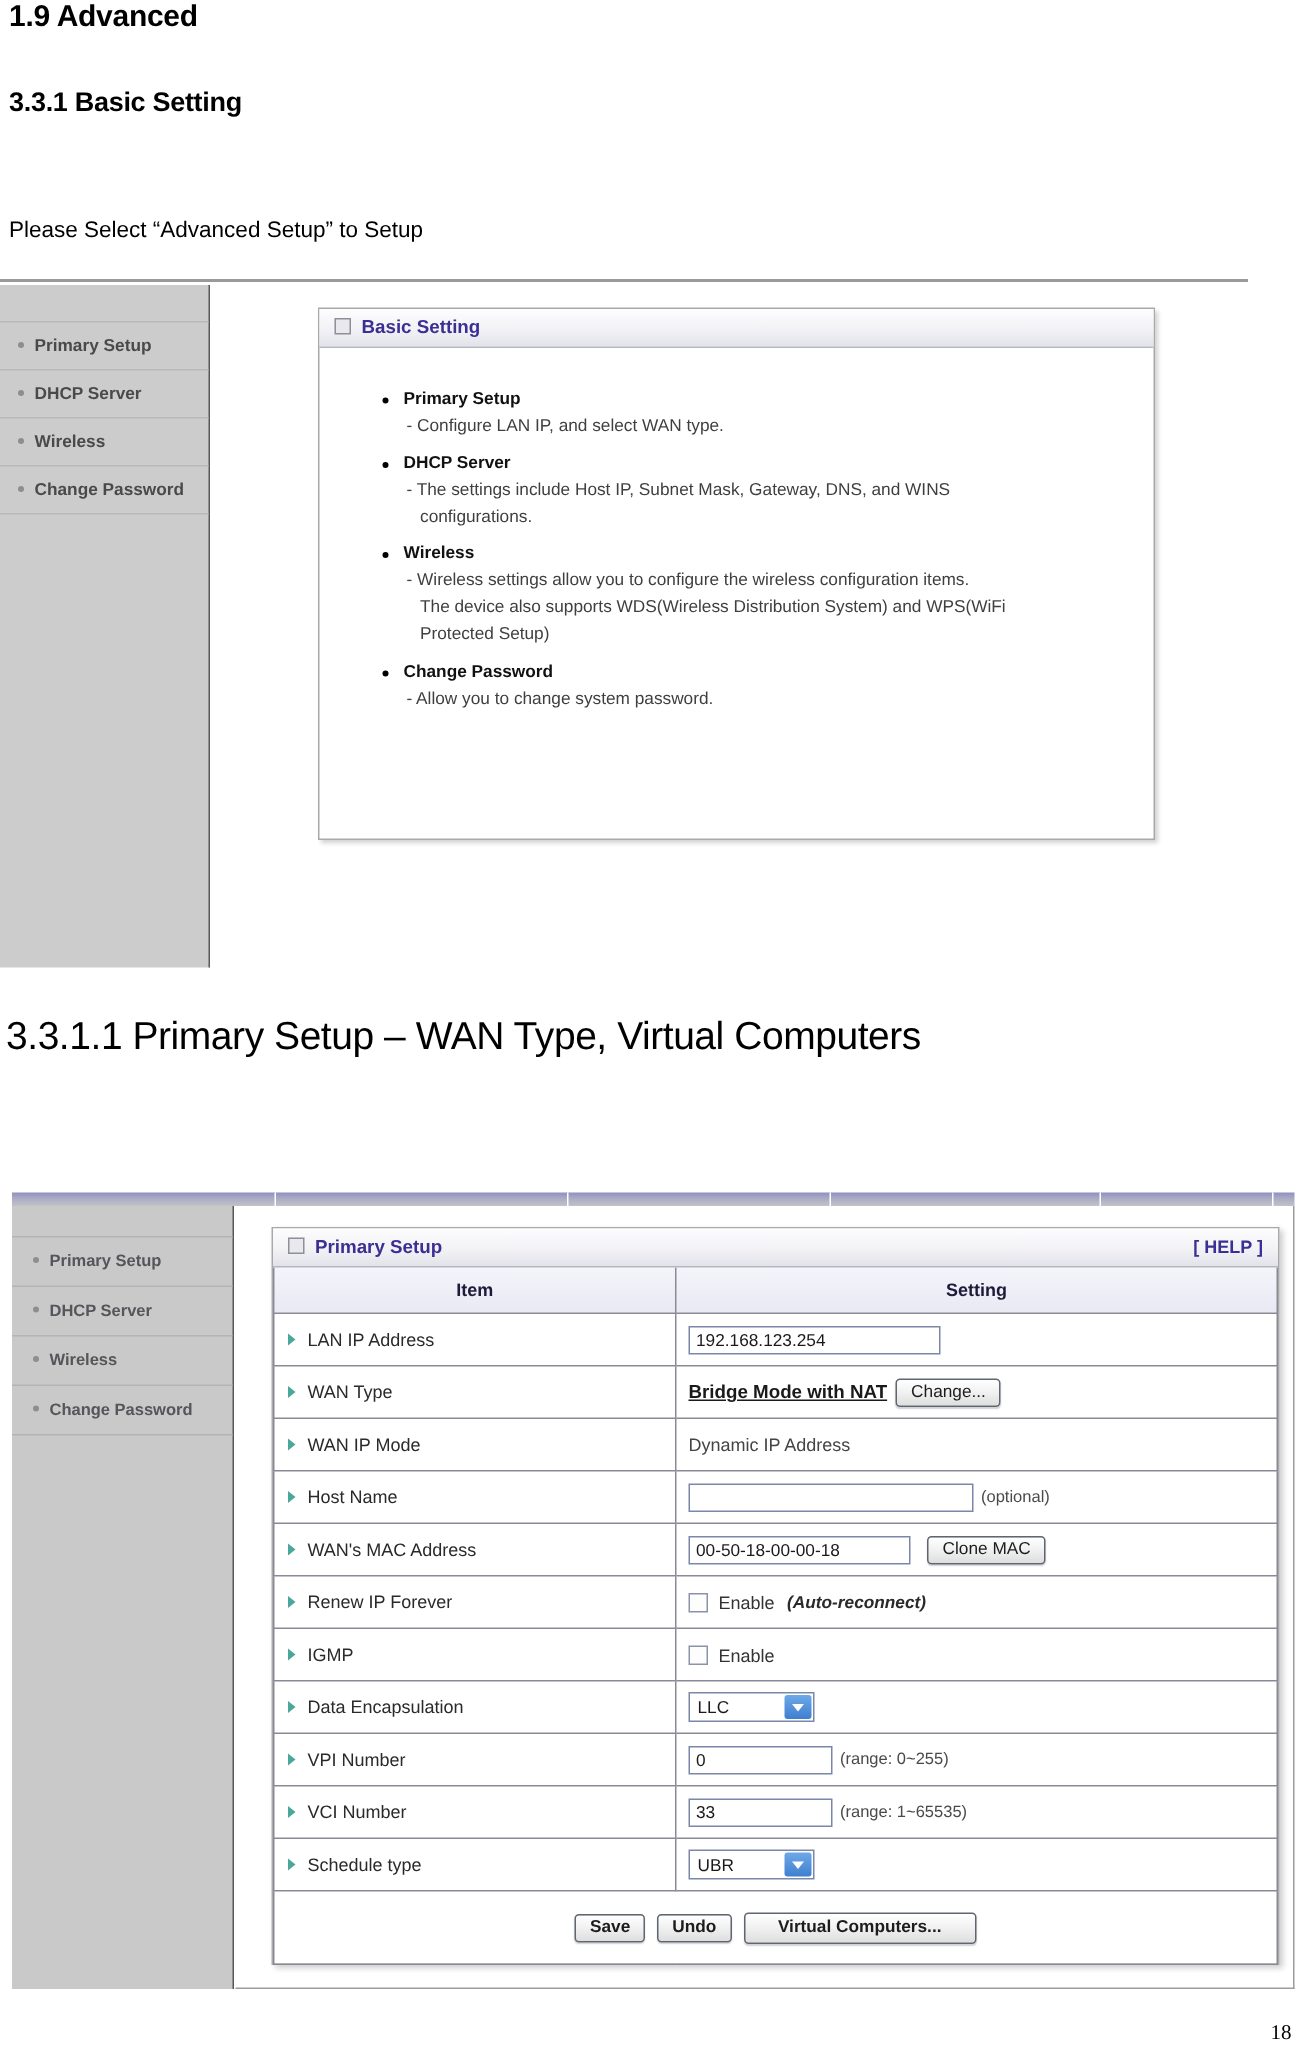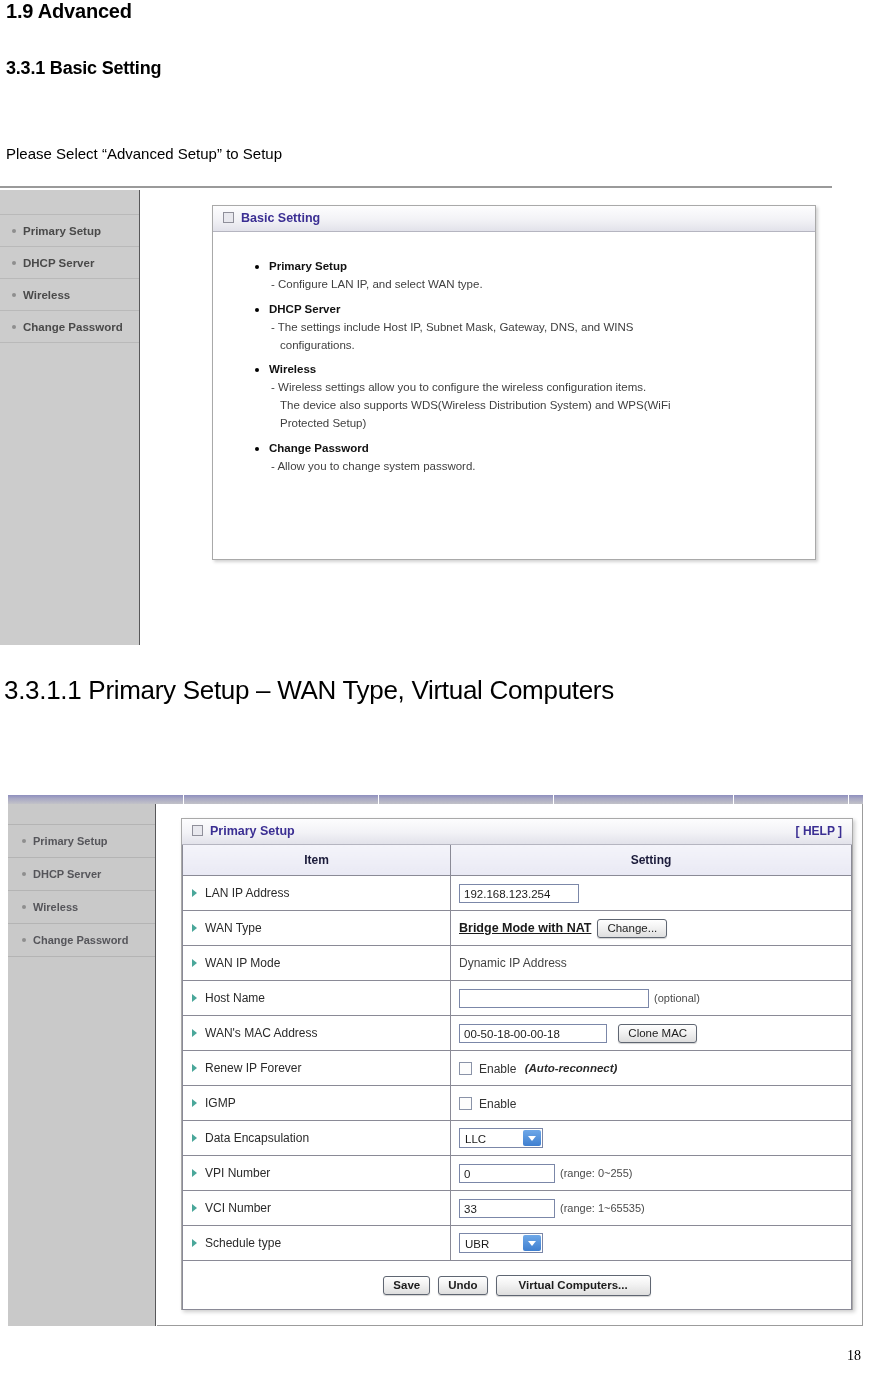--- a/index.html
+++ b/index.html
@@ -136,21 +136,21 @@
     top: 0;
     color: #3b2f93;
     font-weight: bold;
     font-size: 12px;
   }
 
   
   #basicPanel {
     left: 212px;
     top: 17px;
-    width: 604px;
+    width: 558px;
     height: 355px;
   }
   #basicPanel .body {
     padding: 28px 0 0 42px;
     font-size: 11.5px;
     color: #333333;
   }
   #basicPanel .bp-item { margin-bottom: 9px; }
   #basicPanel .bp-title {
     font-weight: bold;
@@ -284,21 +284,21 @@
     background: #ffffff;
     height: 19px;
     line-height: 19px;
     padding: 0 4px;
     font-size: 11.5px;
     color: #1a1a1a;
     vertical-align: middle;
     box-sizing: border-box;
     font-family: "Liberation Sans", sans-serif;
   }
-  .w-ip { width: 120px; }
+  .w-ip { width: 168px; }
   .w-host { width: 190px; }
   .w-mac { width: 148px; }
   .w-num { width: 96px; }
 
   .btn3d {
     display: inline-block;
     border: 1px solid #5f6672;
     border-radius: 3px;
     background: linear-gradient(to bottom, #ffffff 0%, #f2f2f2 45%, #dedede 100%);
     padding: 2px 9px 3px 9px;

